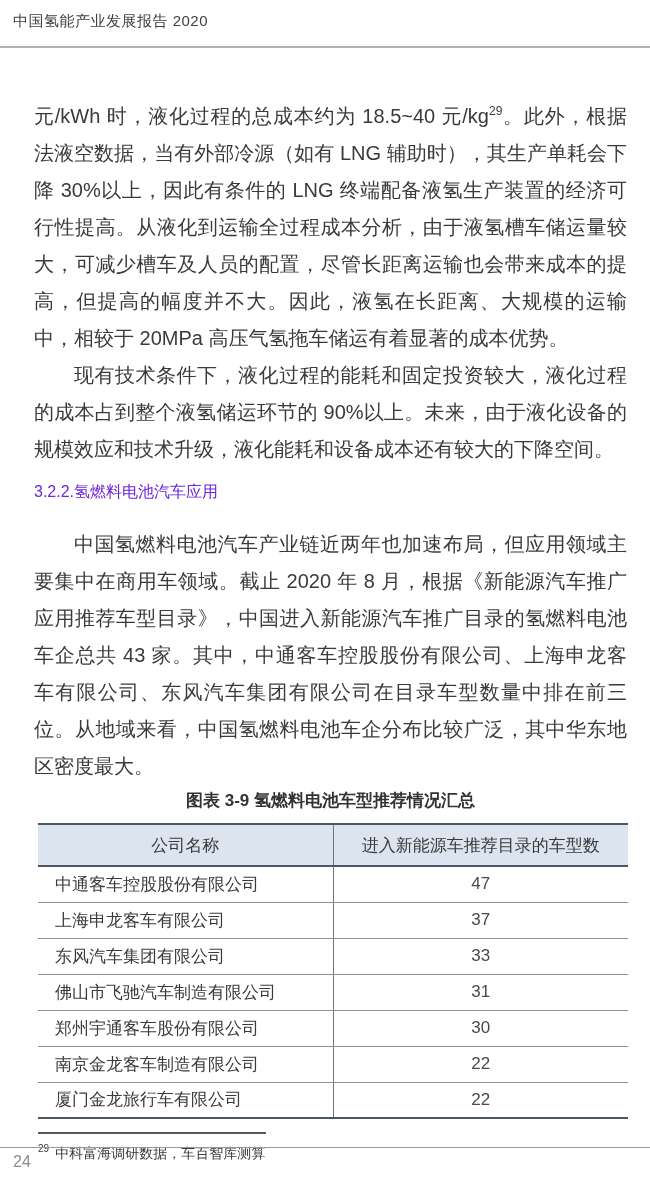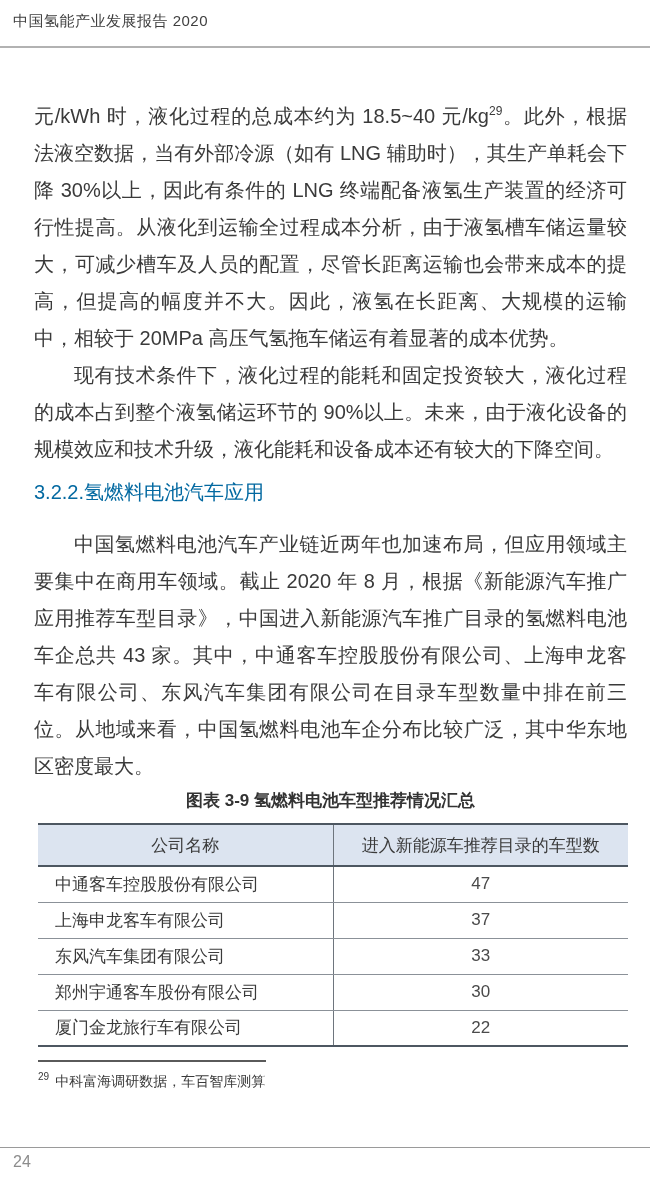--- a/index.html
+++ b/index.html
@@ -32,24 +32,24 @@
   p.para {
     font-size: 20px;
     line-height: 37px;
     text-align: justify;
     color: #3a3a3a;
   }
   p.para.indent { text-indent: 2em; }
   p.para sup { font-size: 12px; line-height: 0; }
   .section-heading {
     margin: 10px 0 20px 0;
-    font-size: 20px;
+    font-size: 16px;
     line-height: 28px;
     font-weight: 500;
-    color: #0369a1;
+    color: #6d28d9;
   }
   .para3 { line-height: 36px; }
   
   .table-caption {
     margin-top: 4px;
     text-align: center;
     font-size: 17px;
     font-weight: bold;
     color: #333333;
   }
@@ -142,26 +142,34 @@
   <tr>
     <td class="company-cell">上海申龙客车有限公司</td>
     <td class="count-cell">37</td>
   </tr>
 
   <tr>
     <td class="company-cell">东风汽车集团有限公司</td>
     <td class="count-cell">33</td>
   </tr>
 
+  <tr>
+    <td class="company-cell">佛山市飞驰汽车制造有限公司</td>
+    <td class="count-cell">31</td>
+  </tr>
 
   <tr>
     <td class="company-cell">郑州宇通客车股份有限公司</td>
     <td class="count-cell">30</td>
   </tr>
 
+  <tr>
+    <td class="company-cell">南京金龙客车制造有限公司</td>
+    <td class="count-cell">22</td>
+  </tr>
 
   <tr>
     <td class="company-cell">厦门金龙旅行车有限公司</td>
     <td class="count-cell">22</td>
   </tr>
 </tbody>
     </table>
 
     <div class="footnote-sep"></div>
     <div class="footnote"><sup>29</sup><span>中科富海调研数据，车百智库测算</span></div>

